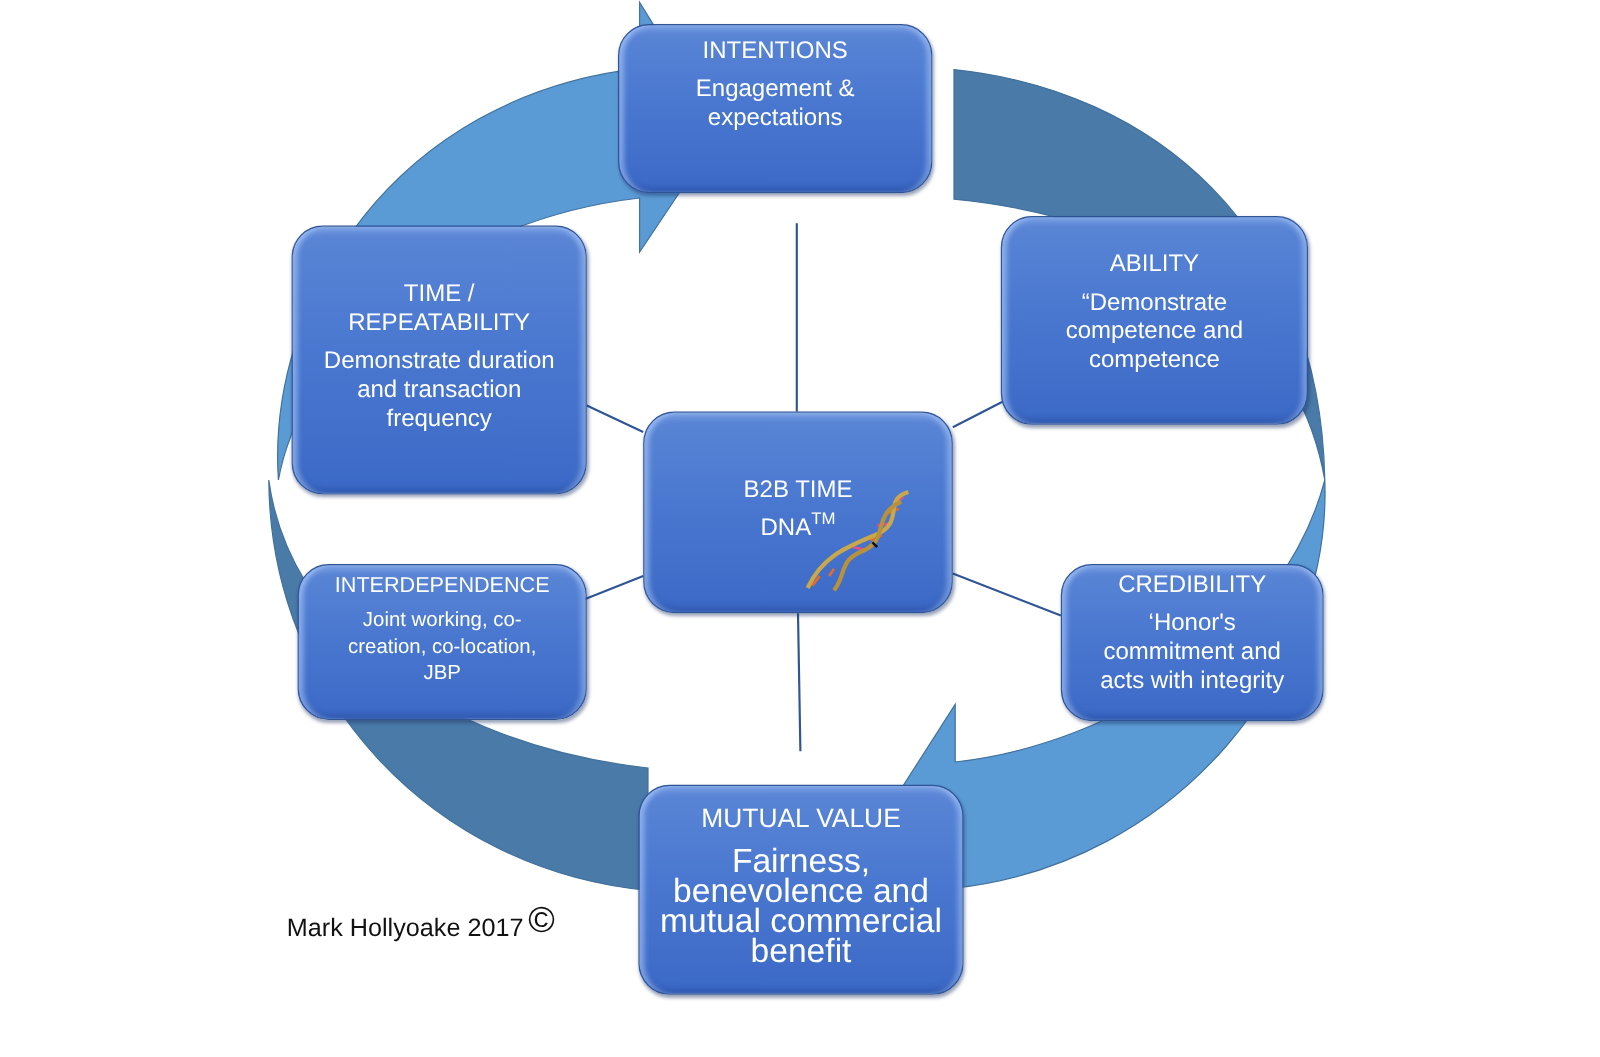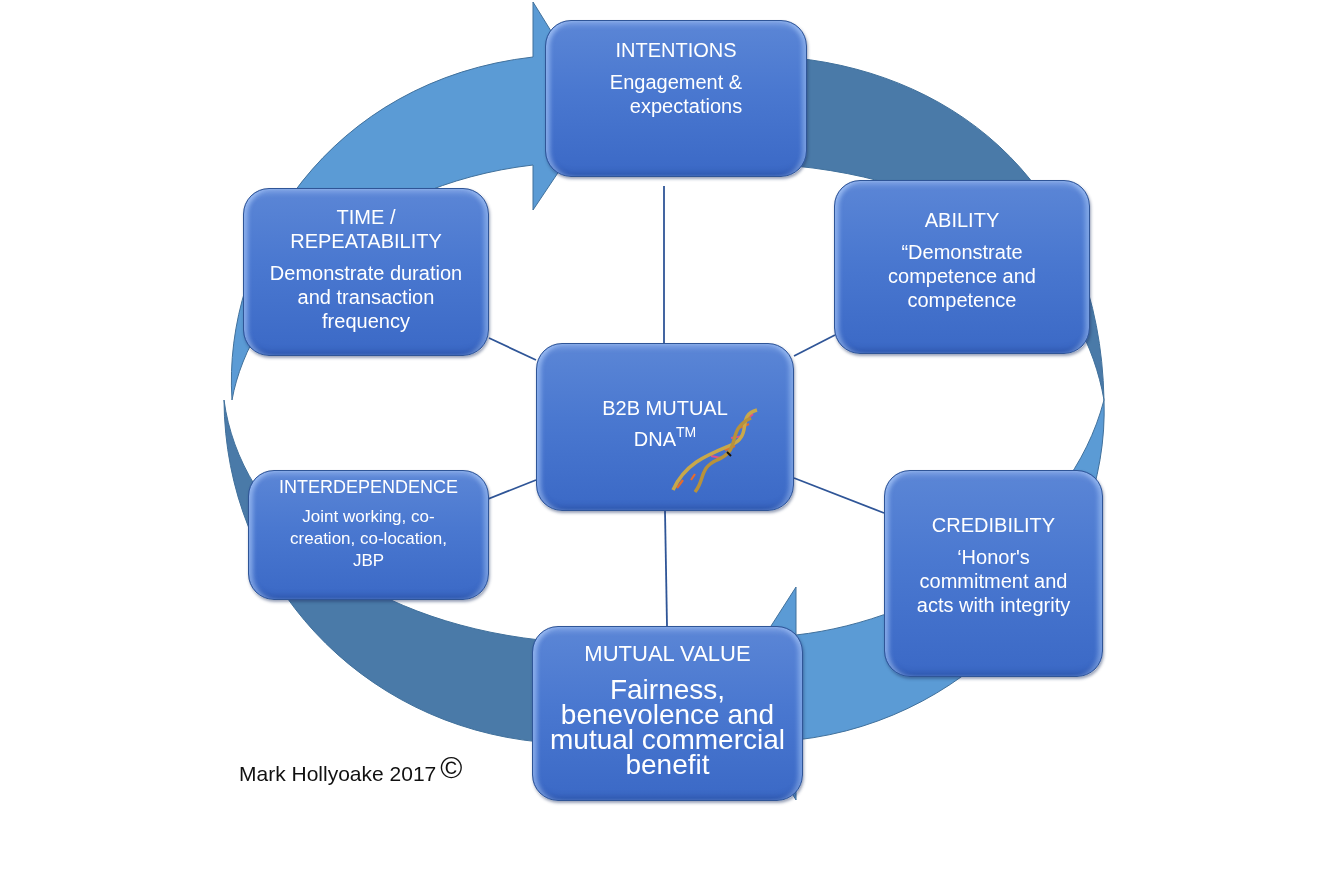--- a/index.html
+++ b/index.html
@@ -22,32 +22,32 @@
     text-align: center;
     display: flex;
     flex-direction: column;
     justify-content: center;
     align-items: center;
   }
   .box .title { font-size: 20px; line-height: 24px; }
   .box .desc { font-size: 20px; line-height: 24px; margin-top: 8px; }
   .box.small .title { font-size: 18px; line-height: 22px; }
   .box.small .desc { font-size: 17px; line-height: 22px; }
-  #box-intentions { left: 545px; top: 20px; width: 262px; height: 157px; text-align: right; }
+  #box-intentions { left: 515px; top: 20px; width: 262px; height: 141px; }
   #box-intentions .title { margin-top: -42px; }
   #box-ability { left: 834px; top: 180px; width: 256px; height: 174px; }
   #box-ability .title { margin-top: -14px; }
-  #box-time { left: 243px; top: 188px; width: 246px; height: 168px; }
+  #box-time { left: 243px; top: 188px; width: 246px; height: 224px; }
   #box-time .title { margin-top: -6px; }
   #box-center { left: 536px; top: 343px; width: 258px; height: 168px; }
   #box-interdependence { left: 248px; top: 470px; width: 241px; height: 130px; }
   #box-interdependence .title { margin-top: -22px; }
-  #box-credibility { left: 884px; top: 470px; width: 219px; height: 207px; }
+  #box-credibility { left: 884px; top: 470px; width: 219px; height: 131px; }
   #box-credibility .title { margin-top: -18px; }
-  #box-mutual { left: 532px; top: 626px; width: 271px; height: 175px; }
+  #box-mutual { left: 532px; top: 654px; width: 271px; height: 175px; }
   #box-mutual .title { font-size: 22px; line-height: 26px; margin-top: -10px; }
   #box-mutual .desc { font-size: 28px; line-height: 25px; margin-top: 10px; }
   .center-title { position: absolute; left: 58px; top: 52px; font-size: 20px; line-height: 24px; text-align: center; width: 140px; }
   .center-title .tm { font-size: 14px; vertical-align: 9px; }
   #dna { position: absolute; left: 128px; top: 62px; width: 100px; height: 88px; }
   #credit { position: absolute; left: 239px; top: 751px; font-size: 21px; color: #111; white-space: nowrap; }
   #credit .copy { font-size: 30px; vertical-align: 3px; margin-left: 4px; }
 </style>
 </head>
 <body>
@@ -112,21 +112,21 @@
   </div>
   <div class="desc">
     <div>Demonstrate  duration</div>
     <div>and transaction</div>
     <div>frequency</div>
   </div>
 </div>
 
 <div class="box" id="box-center">
   <div class="center-title">
-    <div>B2B MUTUAL</div>
+    <div>B2B TIME</div>
     <div><span>DNA</span><span class="tm">TM</span></div>
   </div>
   <svg id="dna" viewBox="0 0 100 88" xmlns="http://www.w3.org/2000/svg">
     <g stroke-width="2.2">
       <line x1="88" y1="8" x2="80" y2="14" stroke="#e0508a"></line>
       <line x1="84" y1="18" x2="74" y2="22" stroke="#e86a2a"></line>
       <line x1="78" y1="30" x2="66" y2="32" stroke="#e0508a"></line>
       <line x1="70" y1="40" x2="60" y2="44" stroke="#e86a2a"></line>
       <line x1="56" y1="52" x2="46" y2="50" stroke="#e0508a"></line>
       <line x1="44" y1="60" x2="38" y2="66" stroke="#3a4fa0"></line>

